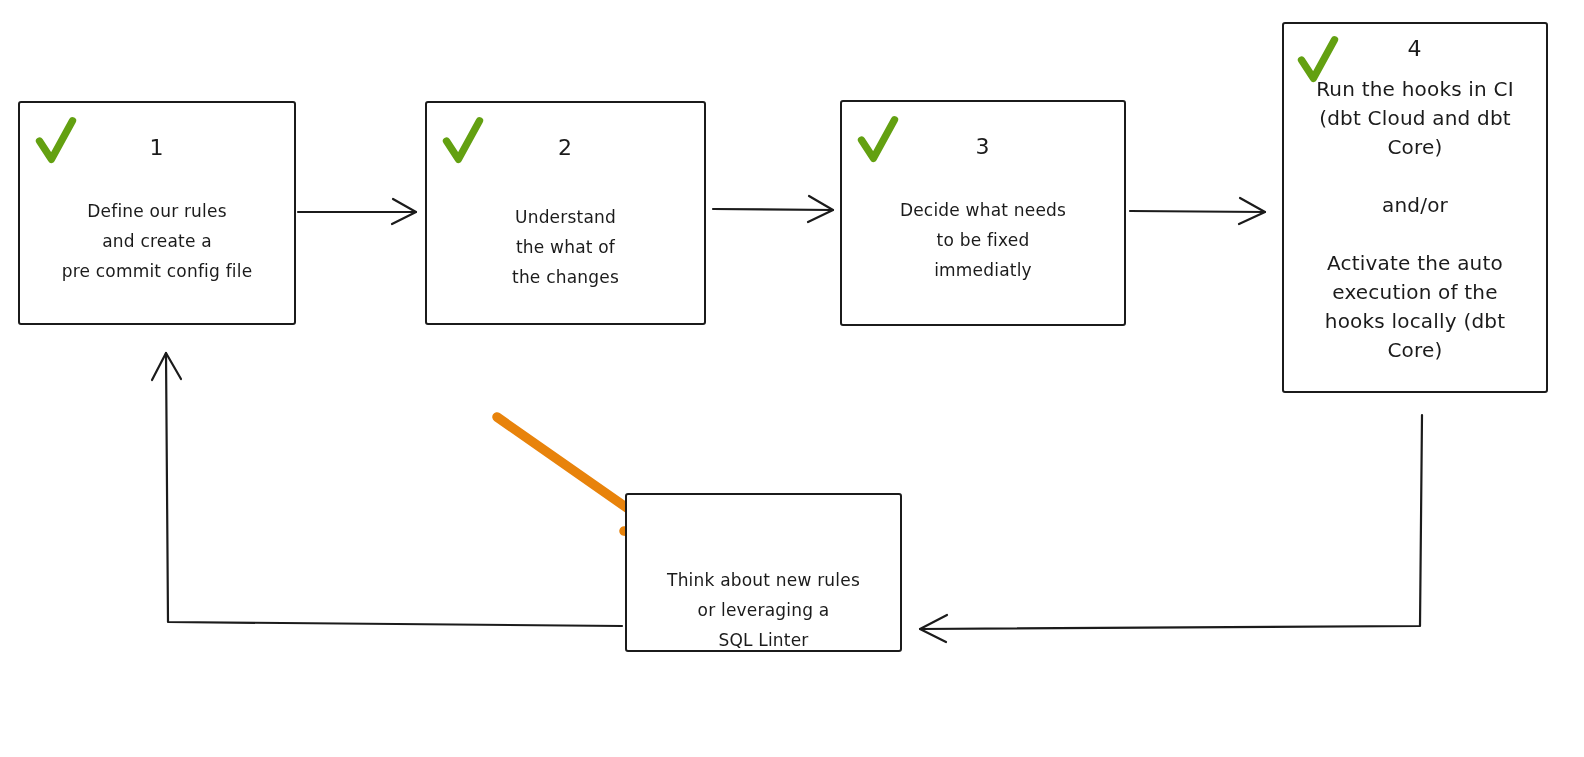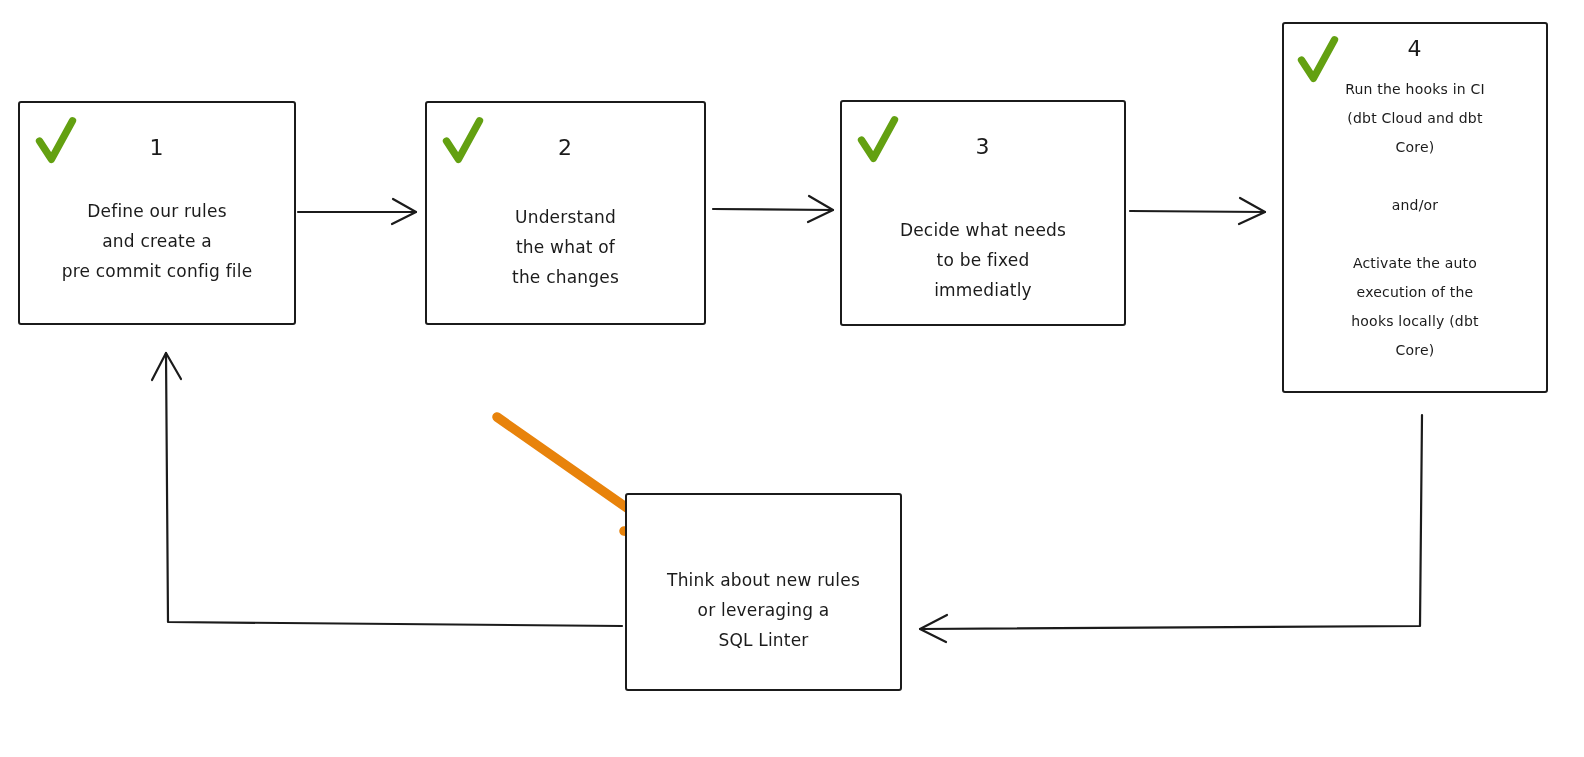--- a/index.html
+++ b/index.html
@@ -34,24 +34,24 @@
   }
   .label {
     font-size: 17px;
     line-height: 30px;
     white-space: pre-line;
     letter-spacing: 0.2px;
   }
 
   .box-1 .label { margin-top: 36px; }
   .box-2 .label { margin-top: 42px; }
-  .box-3 .label { margin-top: 56px; }
+  .box-3 .label { margin-top: 36px; }
 
   .box-4 .num { margin-top: 12px; }
-  .box-4 .label { margin-top: 14px; line-height: 29px; font-size: 14px; }
+  .box-4 .label { margin-top: 14px; line-height: 29px; font-size: 20px; }
   .box-4 .check { left: 12px; top: 8px; }
 
   .box-feedback .label { margin-top: 70px; }
 </style>
 </head>
 <body>
 
 <div class="canvas">
 
   <svg class="wires" viewBox="0 0 1584 757" fill="none" stroke="#1b1b1b" stroke-width="2.2" stroke-linecap="round" stroke-linejoin="round">
@@ -127,19 +127,19 @@
 Core)
 
 and/or
 
 Activate the auto
 execution of the
 hooks locally (dbt
 Core)</div>
   </div>
 
-  <div class="box box-feedback" style="left:625px; top:493px; width:277px; height:198px;">
+  <div class="box box-feedback" style="left:625px; top:493px; width:277px; height:159px;">
     <div class="label">Think about new rules
 or leveraging a
 SQL Linter</div>
   </div>
 
 </div>
 
 </body></html>

